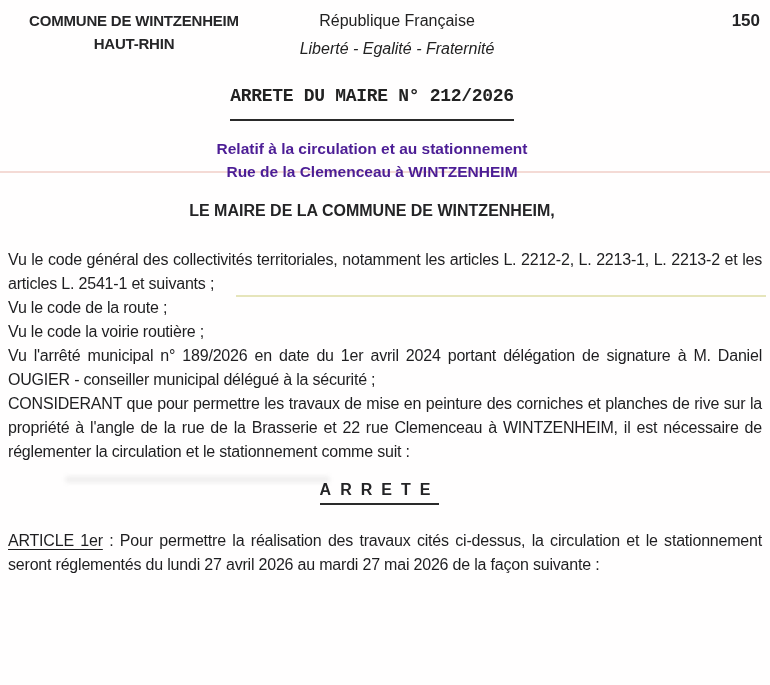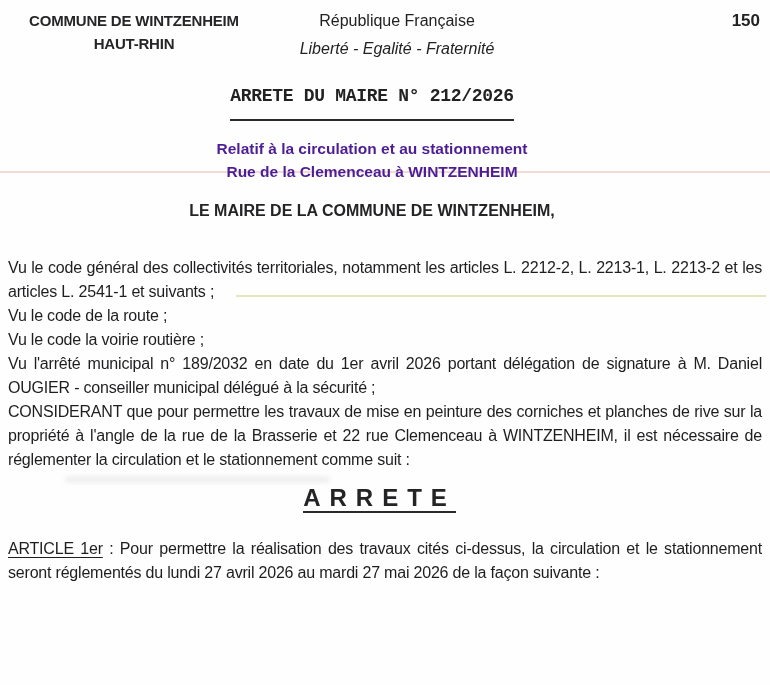--- a/index.html
+++ b/index.html
@@ -29,26 +29,26 @@
 
   
   .centered { position:absolute; left:0; right:26px; text-align:center; }
   .title-wrap { top:86px; }
   .title-text { display:inline-block; font-size:18px; font-weight:bold; letter-spacing:-0.3px;
                 color:#222; border-bottom:2.5px solid #2a2a2a; padding-bottom:13px;font-family:Liberation Mono, monospace; }
   .subtitle { top:137px; font-weight:bold; font-size:15.5px; line-height:23px; color:#4c1d95; }
   .salutation { top:202px; font-weight:bold; font-size:16px; color:#242426; }
 
   
-  .body-block { position:absolute; left:8px; width:754px; top:256px;
+  .body-block { position:absolute; left:8px; width:754px; top:248px;
                 font-size:16px; line-height:24px; letter-spacing:-0.2px; color:#1e1e20; }
   .body-block p { margin:0; text-align:justify; }
 
   .decision-wrap { margin-top:14px; text-align:center; padding-right:20px; }
-  .decision-text { display:inline-block; font-size:24px; font-weight:bold;
+  .decision-text { display:inline-block; font-size:16px; font-weight:bold;
                    letter-spacing:9px; margin-left:9px; color:#242426;
                    border-bottom:2.5px solid #2a2a2a; padding-bottom:1px; }
 
   .article { margin-top:24px !important; }
   .article .u { text-decoration:underline; text-underline-offset:3px; }
 
   .measures { margin:18px 0 0 48px; }
   .measure-row { display:flex; align-items:center; line-height:24px; }
   .bullet-square { flex:0 0 auto; width:5px; height:5px; background:#232325;
                    display:inline-block; margin-right:16px; }
@@ -82,21 +82,21 @@
     <div>Relatif à la circulation et au stationnement</div>
     <div>Rue de la Clemenceau à WINTZENHEIM</div>
   </div>
 
   <div class="centered salutation">LE MAIRE DE LA COMMUNE DE WINTZENHEIM,</div>
 
   <div class="body-block">
     <p>Vu le code général des collectivités territoriales, notamment les articles L. 2212-2, L. 2213-1, L. 2213-2 et les articles L. 2541-1 et suivants ;</p>
     <p>Vu le code de la route ;</p>
     <p>Vu le code la voirie routière ;</p>
-    <p>Vu l'arrêté municipal n° 189/2032 en date du 1er avril 2026 portant délégation de signature à M. Daniel OUGIER - conseiller municipal délégué à la sécurité ;</p>
+    <p>Vu l'arrêté municipal n° 189/2026 en date du 1er avril 2024 portant délégation de signature à M. Daniel OUGIER - conseiller municipal délégué à la sécurité ;</p>
     <p>CONSIDERANT que pour permettre les travaux de mise en peinture des corniches et planches de rive sur la propriété à l'angle de la rue de la Brasserie et 22 rue Clemenceau à WINTZENHEIM, il est nécessaire de réglementer la circulation et le stationnement comme suit :</p>
 
     <div class="decision-wrap">
       <span class="decision-text">ARRETE</span>
     </div>
 
     <p class="article"><span class="u">ARTICLE 1er</span><span> : </span><span>Pour permettre la réalisation des travaux cités ci-dessus, la circulation et le stationnement seront réglementés du lundi 27 avril 2026 au mardi 27 mai 2026 de la façon suivante :</span></p>
 
   </div>
 

